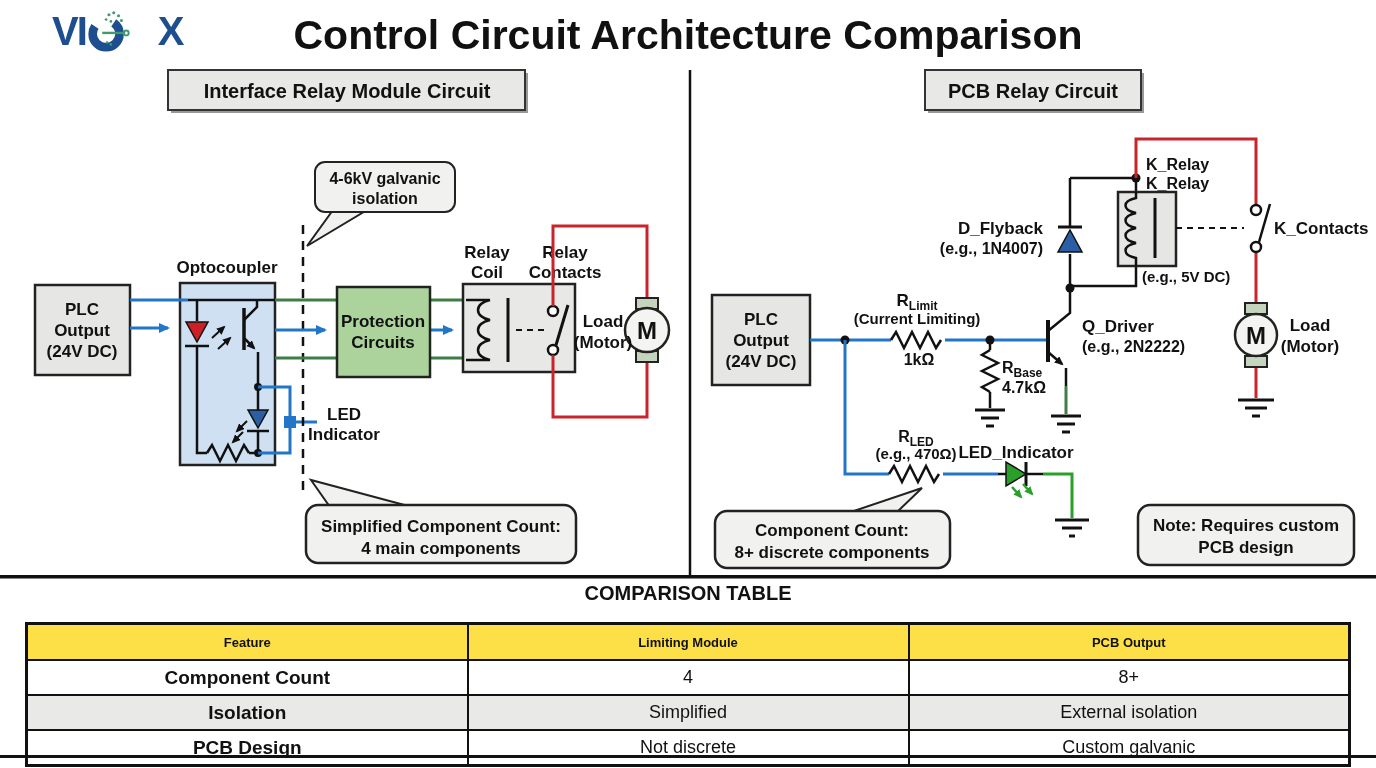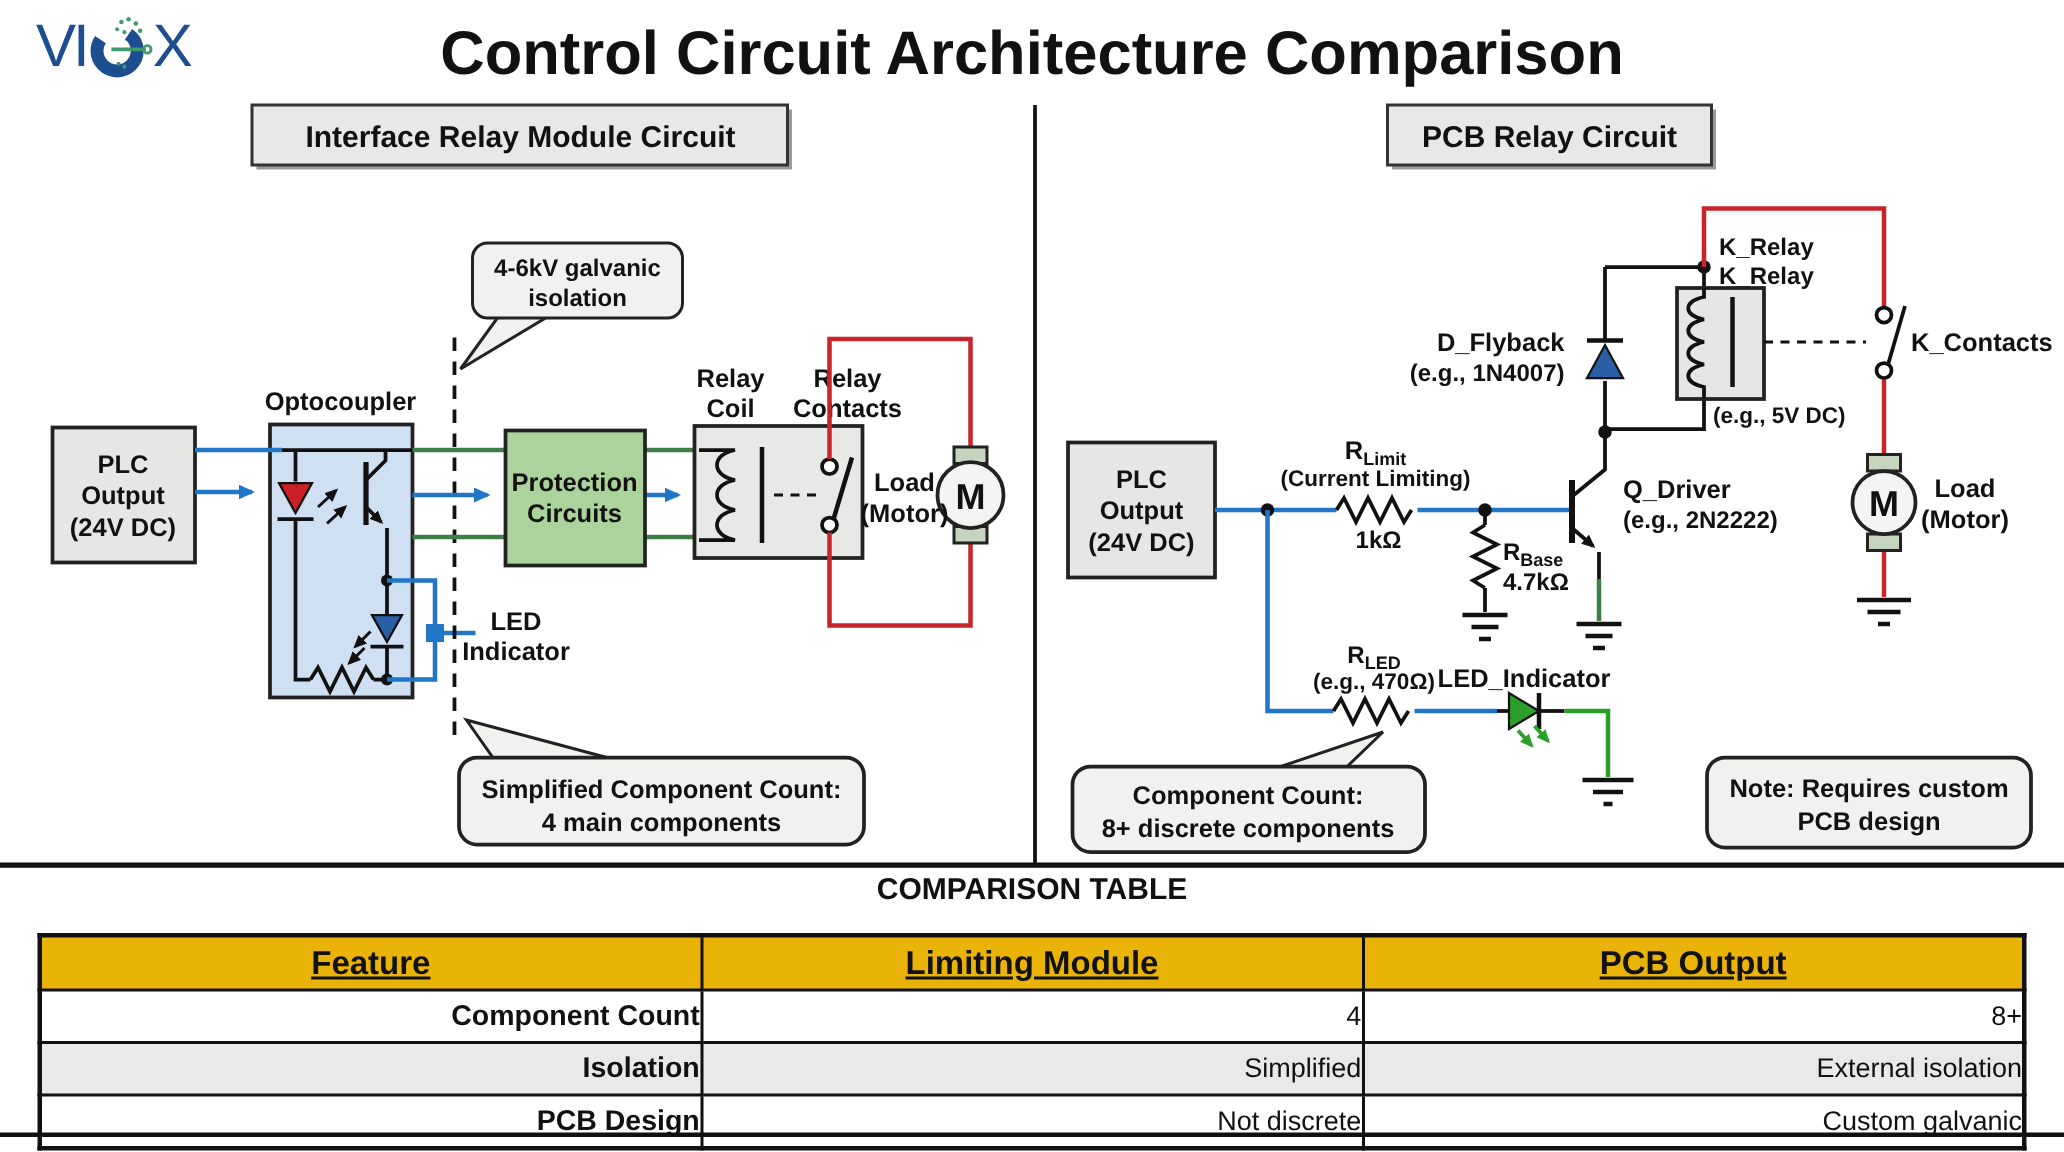--- a/index.html
+++ b/index.html
@@ -1,31 +1,31 @@
 <!DOCTYPE html>
 <html><head>
 <meta charset="utf-8">
 <style>
   html,body{margin:0;padding:0;background:#fff;}
   .page{position:relative;width:1376px;height:768px;background:#fff;overflow:hidden;
         font-family:"Liberation Sans",sans-serif;color:#111;}
   .logo{position:absolute;left:24px;top:8px;display:flex;align-items:center;}
-  .logo span{font-size:40px;font-weight:400;color:#1d4e8f;letter-spacing:-2px;line-height:1;}
+  .logo span{font-size:40px;font-weight:700;color:#1d4e8f;letter-spacing:-2px;line-height:1;margin-left:28px;}
   .logo svg{margin:0 -1px;}
   .title{position:absolute;left:0;right:0;top:12px;margin:0;text-align:center;
          font-size:41px;font-weight:bold;color:#111;}
   svg.diagram{position:absolute;left:0;top:66px;}
   svg text{font-family:"Liberation Sans",sans-serif;font-weight:bold;fill:#111;}
   .table-section{position:absolute;left:0;top:582px;width:1376px;}
   .table-title{text-align:center;font-size:20px;font-weight:bold;}
   table.cmp{position:absolute;left:25px;top:40px;width:1326px;border-collapse:collapse;
             table-layout:fixed;border:3px solid #111;}
   table.cmp th,table.cmp td{border:2px solid #111;text-align:center;padding:0;}
-  table.cmp th{height:34px;background:#eab308;font-size:22px;font-weight:bold;text-decoration:underline;}
-  table.cmp td{height:33px;font-size:18px;text-align:right;}
+  table.cmp th{height:34px;background:#fde047;font-size:13px;font-weight:bold;}
+  table.cmp td{height:33px;font-size:18px;}
   table.cmp td.feature{font-weight:bold;font-size:19px;}
   table.cmp tr.alt td{background:#e9e9e7;}
   .bottom-line{position:absolute;left:0;top:755px;width:1376px;height:3px;background:#111;}
 </style>
 </head>
 <body>
 
 <div class="page">
 
   <div class="logo">

